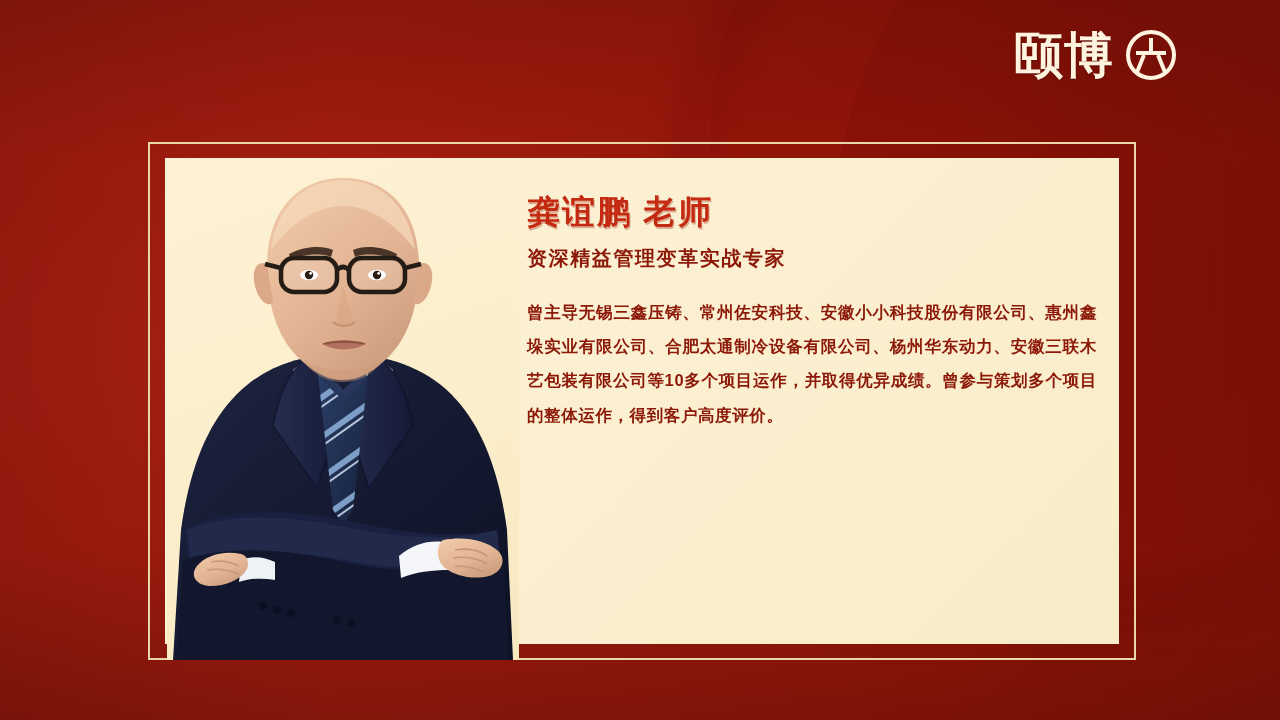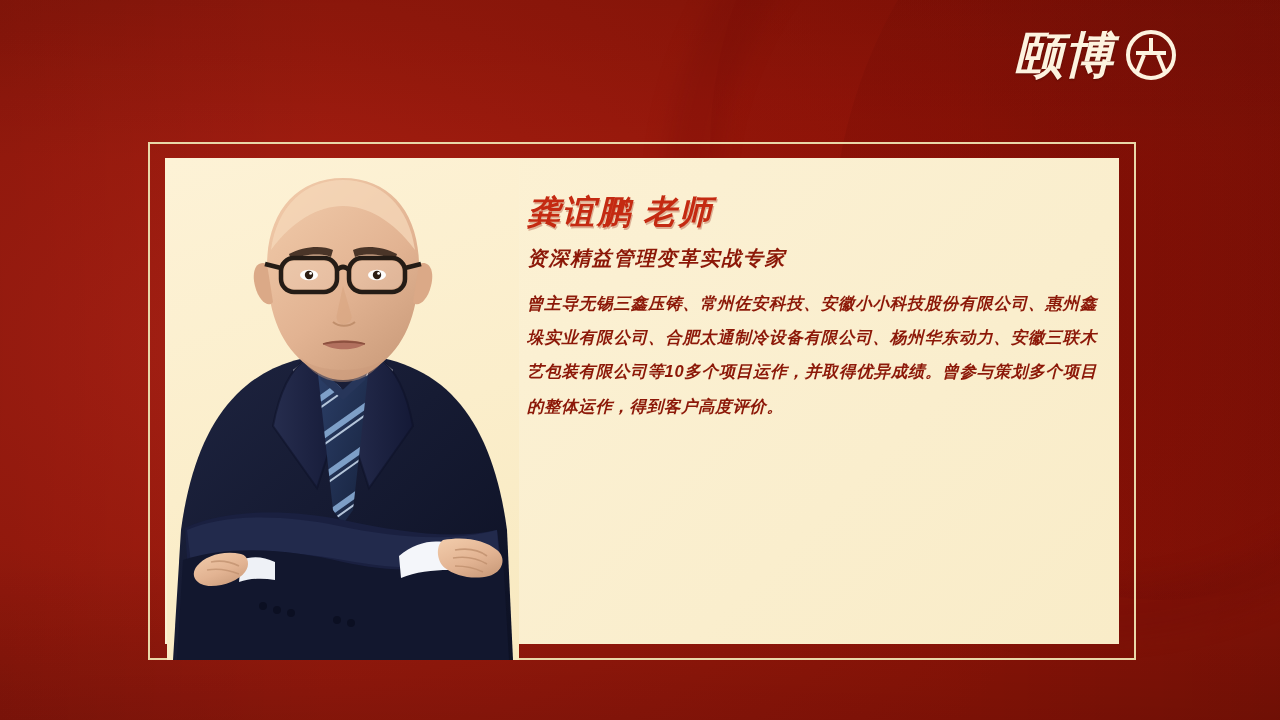--- a/index.html
+++ b/index.html
@@ -7,21 +7,20 @@
     padding: 0;
     background: #000;
   }
   .slide {
     position: relative;
     width: 1280px;
     height: 720px;
     overflow: hidden;
     background: #9d1a0c;
     font-family: "Liberation Sans", "DejaVu Sans", sans-serif;
-    font-style: italic;
   }
 
   
   .bg-base {
     position: absolute;
     inset: 0;
     background:
       radial-gradient(ellipse 900px 640px at 18% 48%, #a82014 0%, #9c1a0d 46%, #901407 100%);
   }
   .bg-swoosh-a {
@@ -153,21 +152,21 @@
     text-shadow: 1px 2px 0 rgba(150,25,8,0.30);
     margin: 12px 0 14px 0;
     white-space: nowrap;
   }
   .speaker-title {
     font-size: 20px;
     font-weight: 700;
     color: #8c1808;
     letter-spacing: 1.6px;
     line-height: 1.25;
-    margin: 0 0 15px 0;
+    margin: 0 0 24px 0;
     white-space: nowrap;
   }
   .bio-para {
     font-size: 16.5px;
     font-weight: 700;
     color: #8c1808;
     line-height: 2.08;
     letter-spacing: 0.6px;
     margin: 0;
     text-align: justify;

